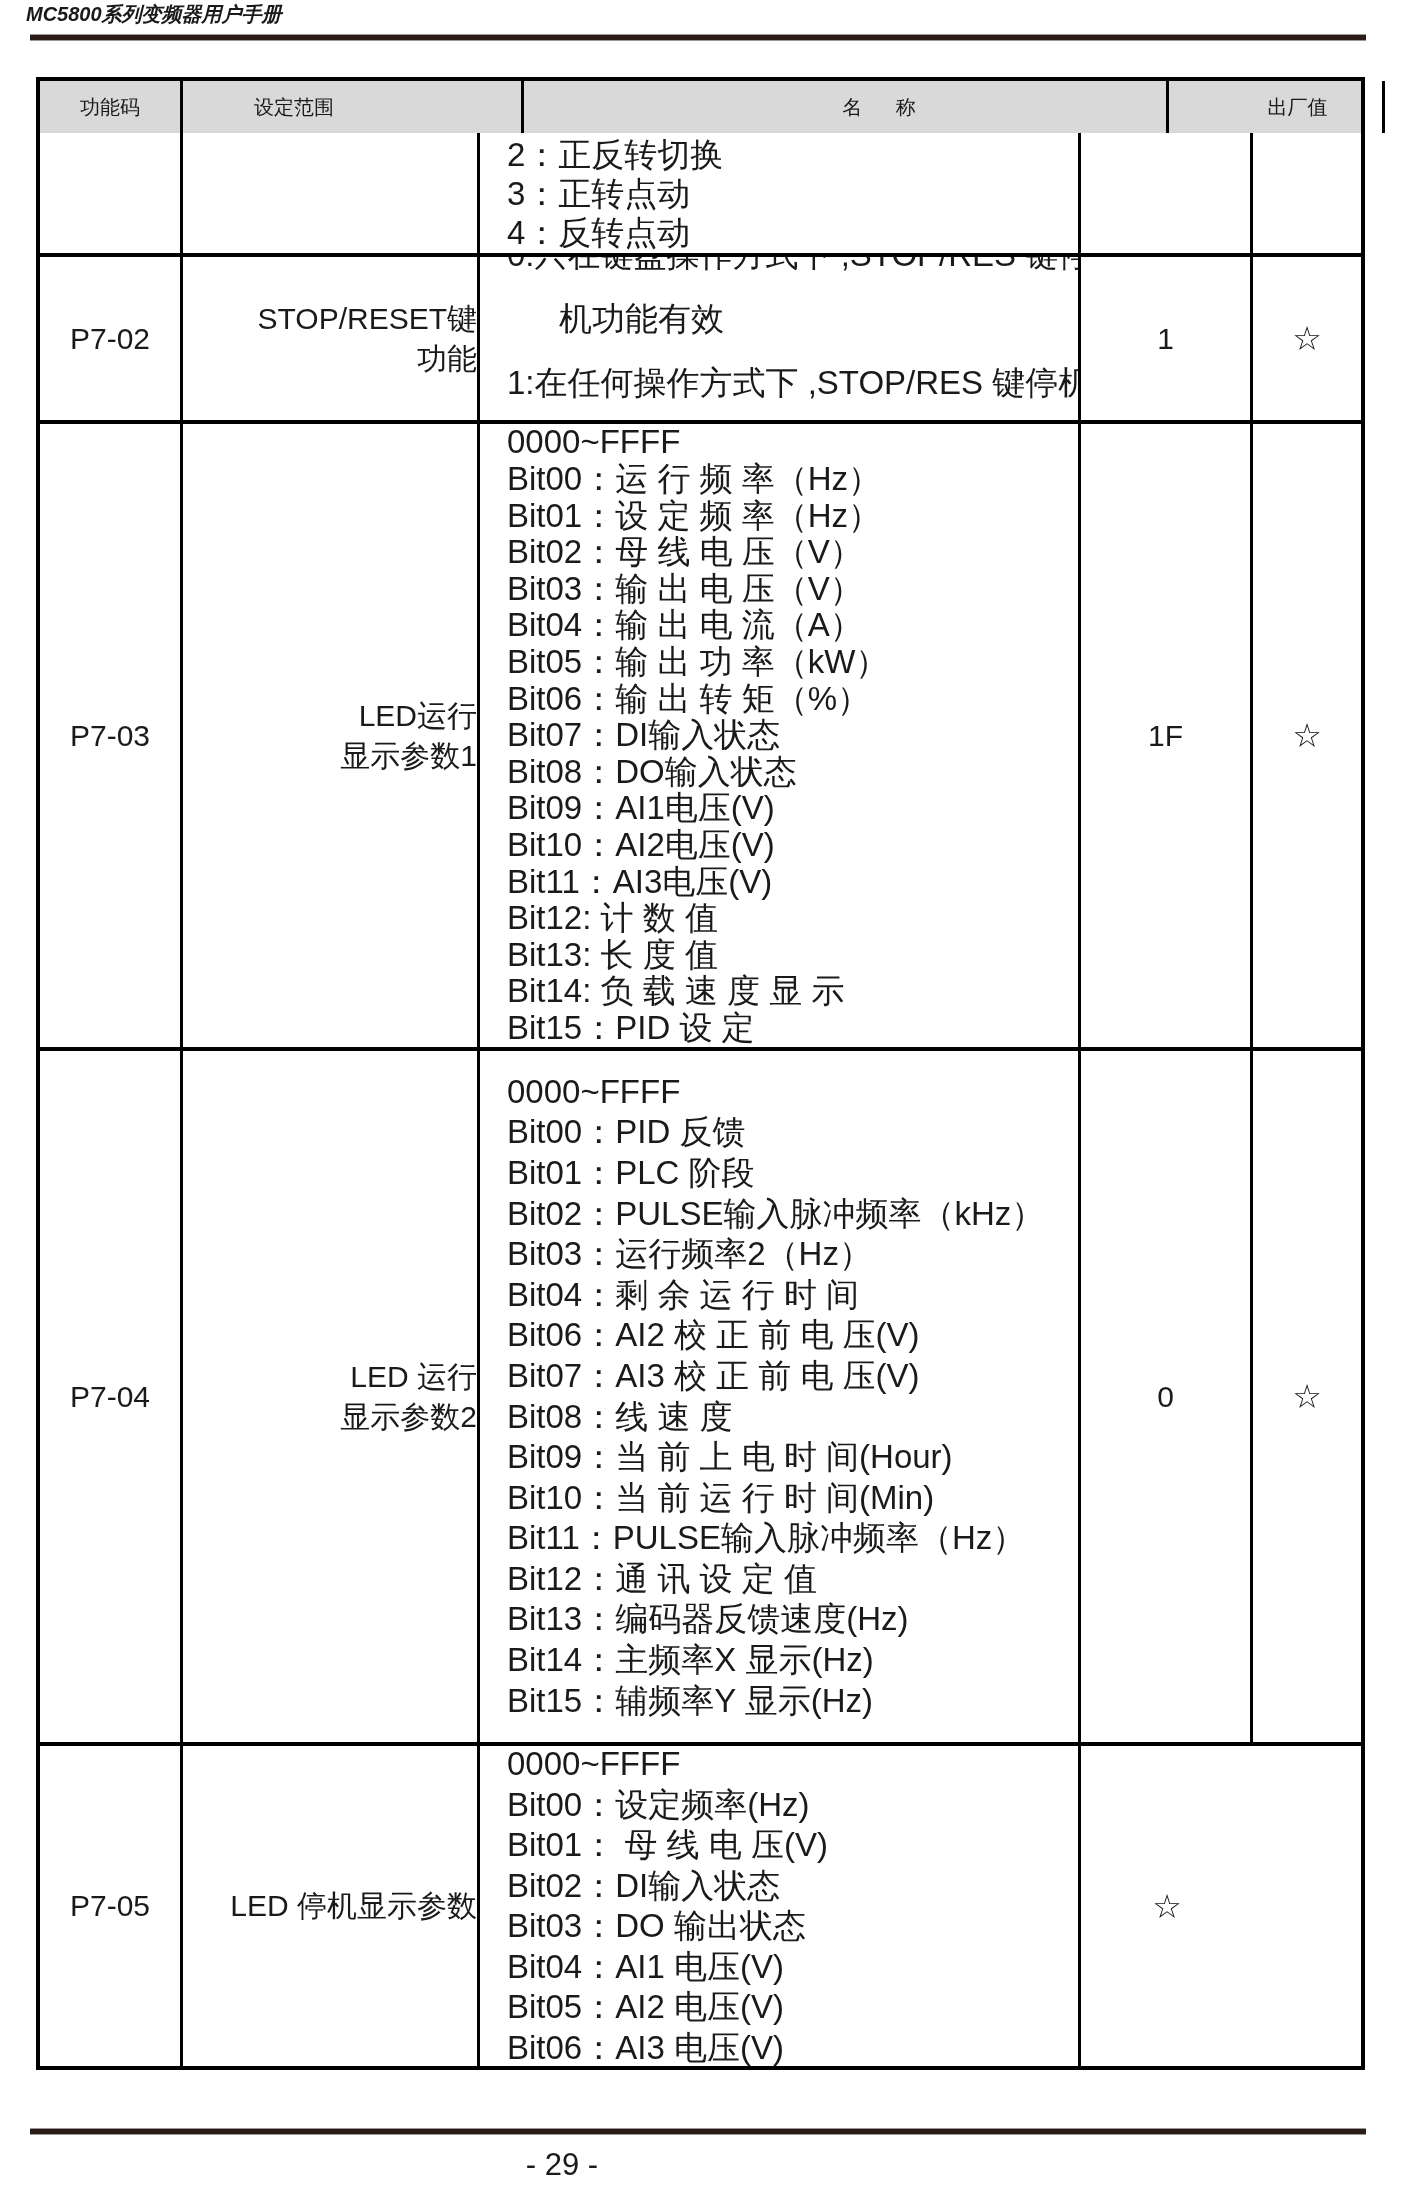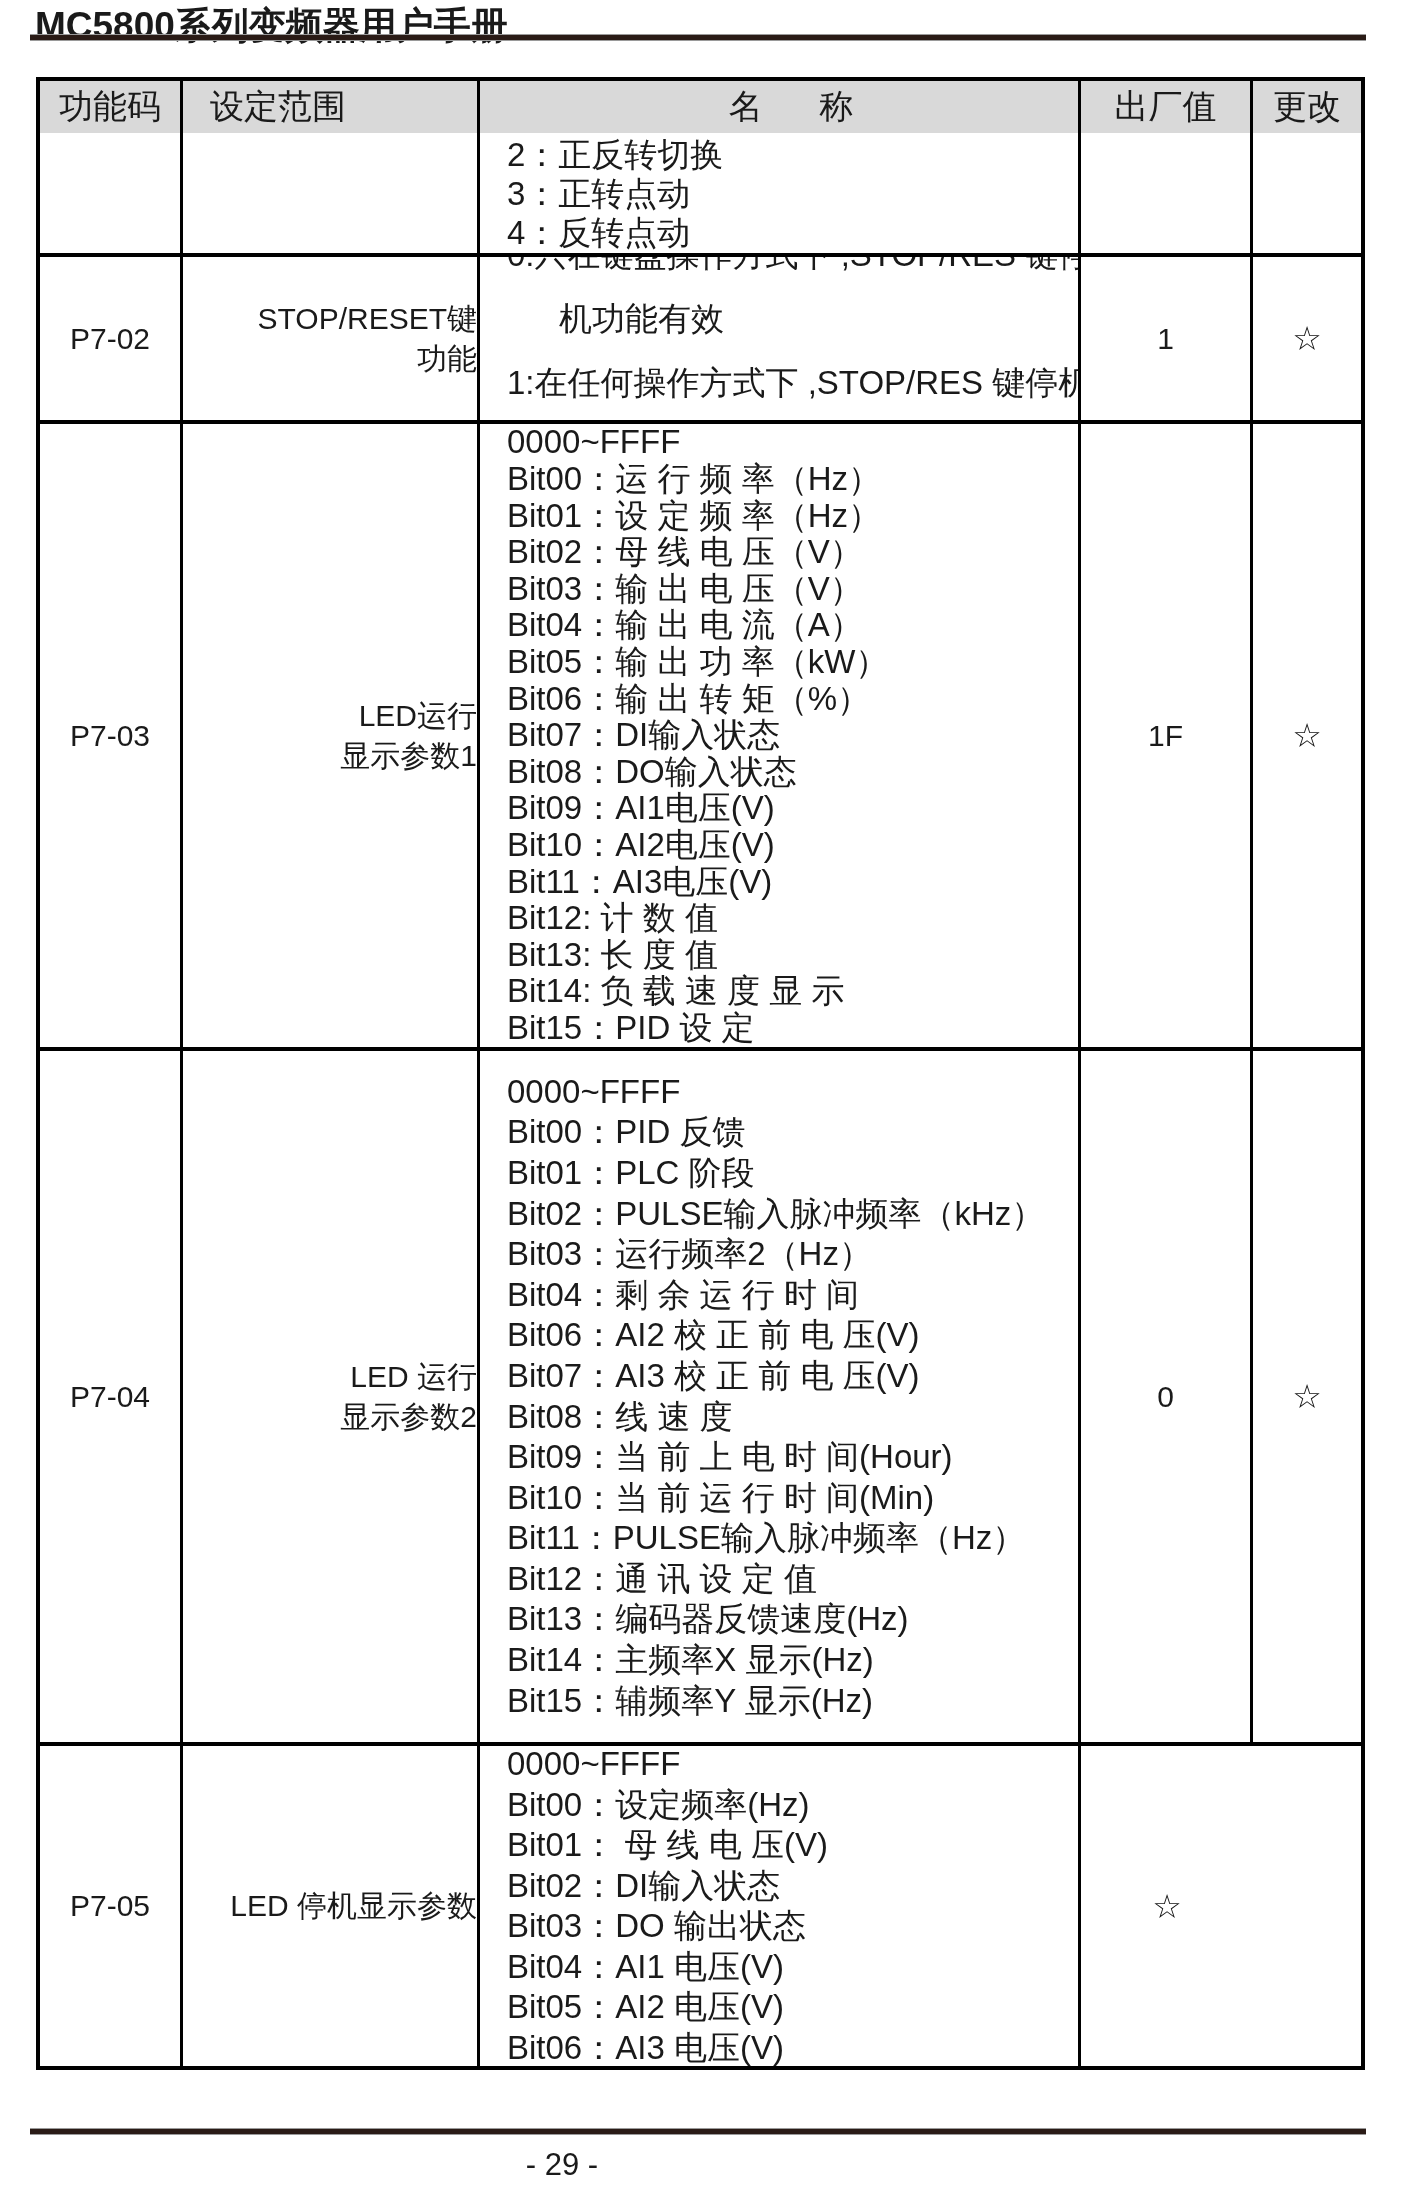--- a/index.html
+++ b/index.html
@@ -2,22 +2,22 @@
 <html><head>
 <meta charset="utf-8">
 <style>
   html,body{margin:0;padding:0;}
   body{
     width:1402px;height:2185px;position:relative;overflow:hidden;
     background:#ffffff;color:#1a1a1a;
     font-family:"Liberation Sans","DejaVu Sans",sans-serif;
   }
   .doc-title{
-    position:absolute;left:35px;top:1px;
-    font-size:37px;font-weight:bold;letter-spacing:0;white-space:pre;
+    position:absolute;left:26px;top:1px;
+    font-size:20px;font-weight:bold;letter-spacing:0;white-space:pre;font-style:italic;
   }
   .rule{
     position:absolute;left:30px;width:1336px;height:7px;box-sizing:border-box;
     background:#2a1b16;border-top:1px solid #9a9a9a;border-bottom:1px solid #9a9a9a;
   }
   .rule.top{top:34px;}
   .rule.bottom{top:2128px;}
   .page-number{
     position:absolute;left:0;top:2147px;width:1124px;text-align:center;
     font-size:31px;white-space:pre;
@@ -30,21 +30,21 @@
   .trow{
     display:grid;grid-template-columns:143px 297px 601px 172px 1fr;
     box-sizing:border-box;flex:0 0 auto;min-height:0;
   }
   .trow + .trow{border-top:4px solid #000;}
   .cell{
     box-sizing:border-box;border-right:3px solid #000;min-width:0;min-height:0;
     display:flex;flex-direction:column;justify-content:center;overflow:hidden;
   }
   .cell:last-child{border-right:none;}
-  .thead{height:52px;background:#d9d9d9;font-size:34px;}
+  .thead{height:52px;background:#d9d9d9;font-size:20px;gap:44px;}
   .thead .cell{flex-direction:row;align-items:center;justify-content:center;white-space:pre;}
   .thead .c3{justify-content:flex-start;padding-left:27px;}
   .row-0{height:120px;}
   .row-1{height:167px;}
   .row-2{height:627px;}
   .row-3{height:695px;}
   .row-4{flex:1 1 auto;}
   .c1,.c4,.c5{align-items:center;text-align:center;}
   .c2{padding-left:24px;align-items:flex-end;}
   .c3{align-items:flex-start;}

